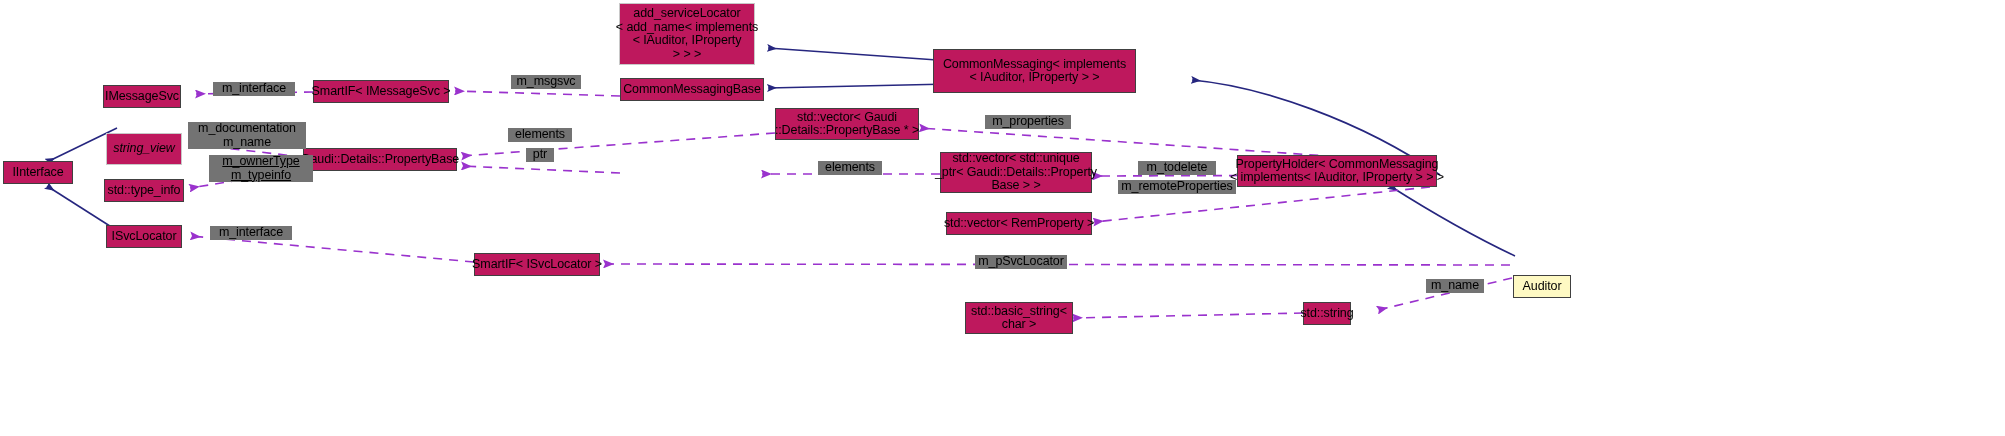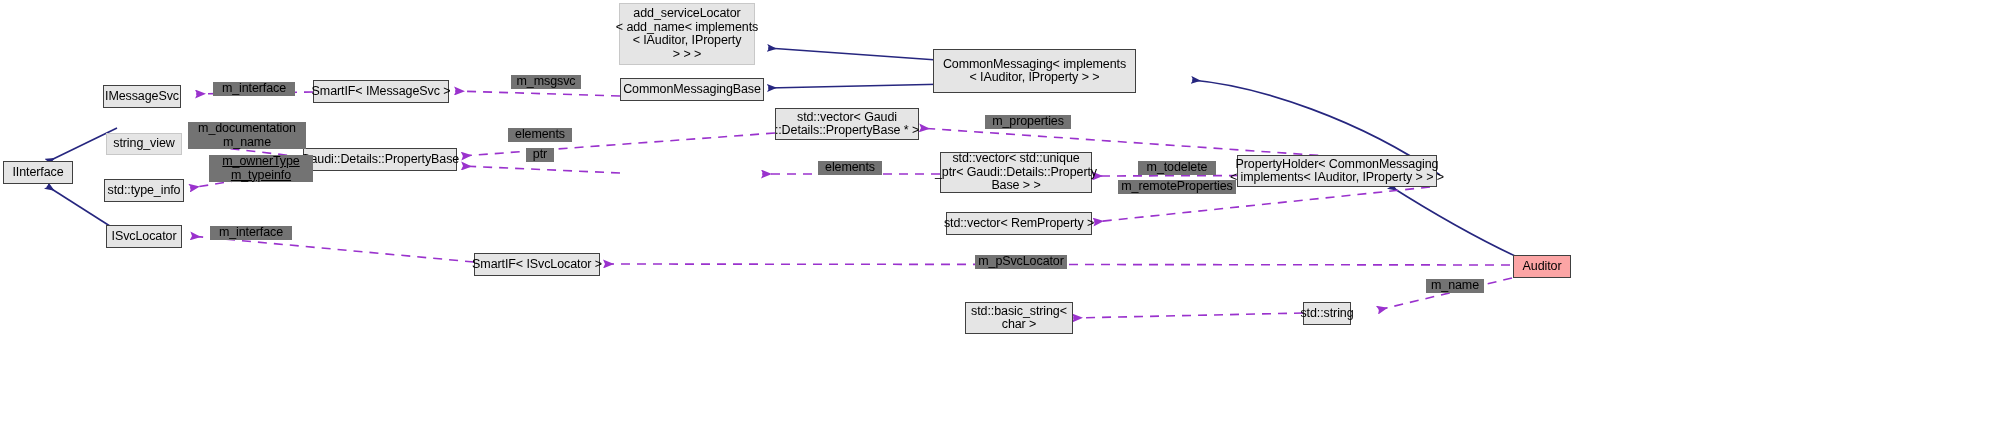--- a/index.html
+++ b/index.html
@@ -27,32 +27,33 @@
   .node {
     position: absolute;
     box-sizing: border-box;
     display: flex;
     align-items: center;
     justify-content: center;
     text-align: center;
     font-size: 12.5px;
     line-height: 13.5px;
     color: #000000;
-    background: #e5e5e5;
+    background: #be185d;
     border: 1px solid #404040;
     white-space: pre;
     letter-spacing: -0.1px;
     z-index: 3;
   }
   .node.thin {
     border: 1px solid #c8c8c8;
   }
   .node.filled {
-    background: #fca5a5;
+    background: #fef9c3;
     border: 1px solid #404040;
+    margin-top: 20px;
   }
   .edge-label {
     position: absolute;
     font-size: 12.5px;
     line-height: 13.5px;
     color: #000000;
     background: #737373;
     white-space: pre;
     text-align: center;
     z-index: 4;
@@ -98,21 +99,21 @@
       <path d="M1510,265 L604,264"></path>
       <path d="M1512,278 L1378,310"></path>
       <path d="M1303,313 L1073,318"></path>
     </g>
   </svg>
 
   <div class="node" style="left:3px; top:161px; width:70px; height:23px;">IInterface</div>
 
   <div class="node" style="left:103px; top:85px; width:78px; height:23px;">IMessageSvc</div>
 
-  <div class="node thin" style="left:106px; top:133px; width:76px; height:22px;">string_view</div>
+  <div class="node thin" style="left:106px; top:133px; width:76px; height:32px;font-style:italic;">string_view</div>
 
   <div class="node" style="left:104px; top:179px; width:80px; height:23px;">std::type_info</div>
 
   <div class="node" style="left:106px; top:225px; width:76px; height:23px;">ISvcLocator</div>
 
   <div class="node" style="left:313px; top:80px; width:136px; height:23px;">SmartIF&lt; IMessageSvc &gt;</div>
 
   <div class="node" style="left:303px; top:148px; width:154px; height:23px;">Gaudi::Details::PropertyBase</div>
 
   <div class="node" style="left:474px; top:253px; width:126px; height:23px;">SmartIF&lt; ISvcLocator &gt;</div>

